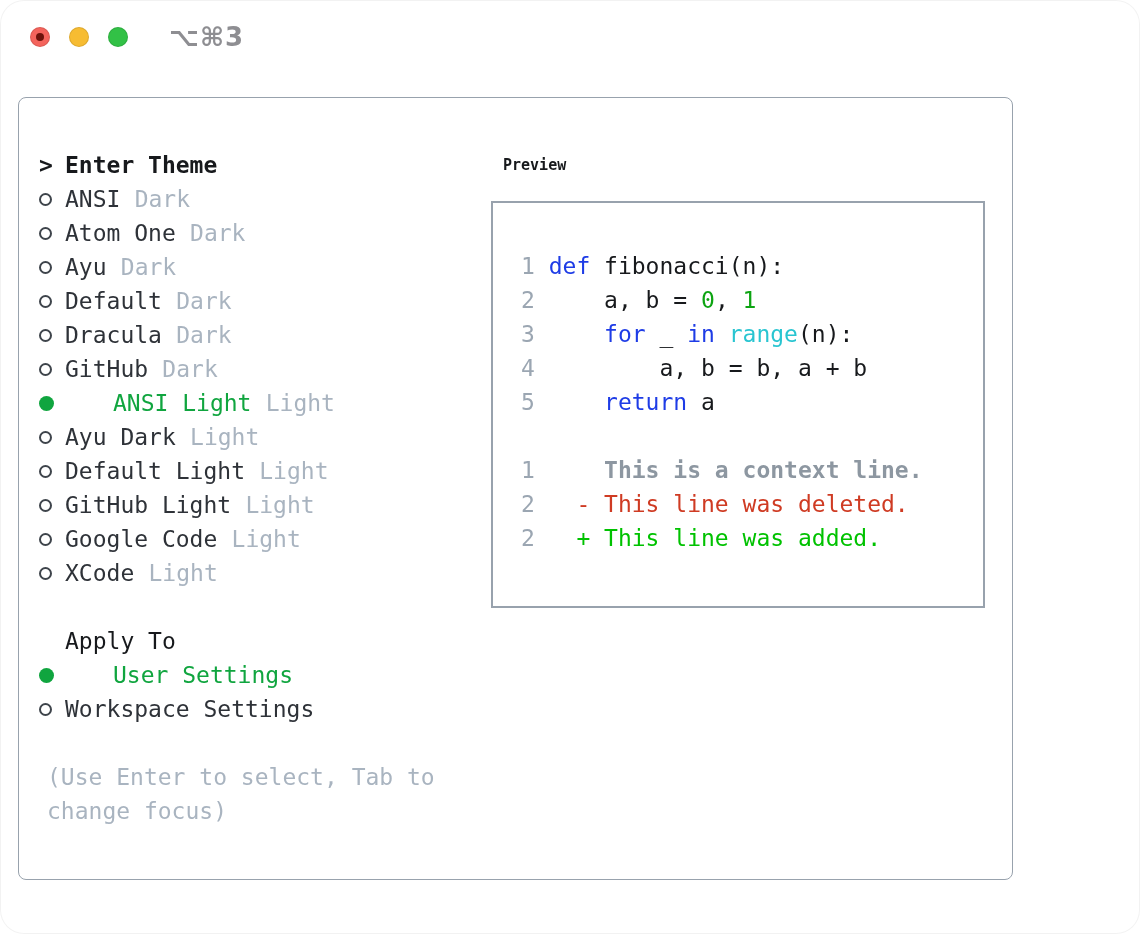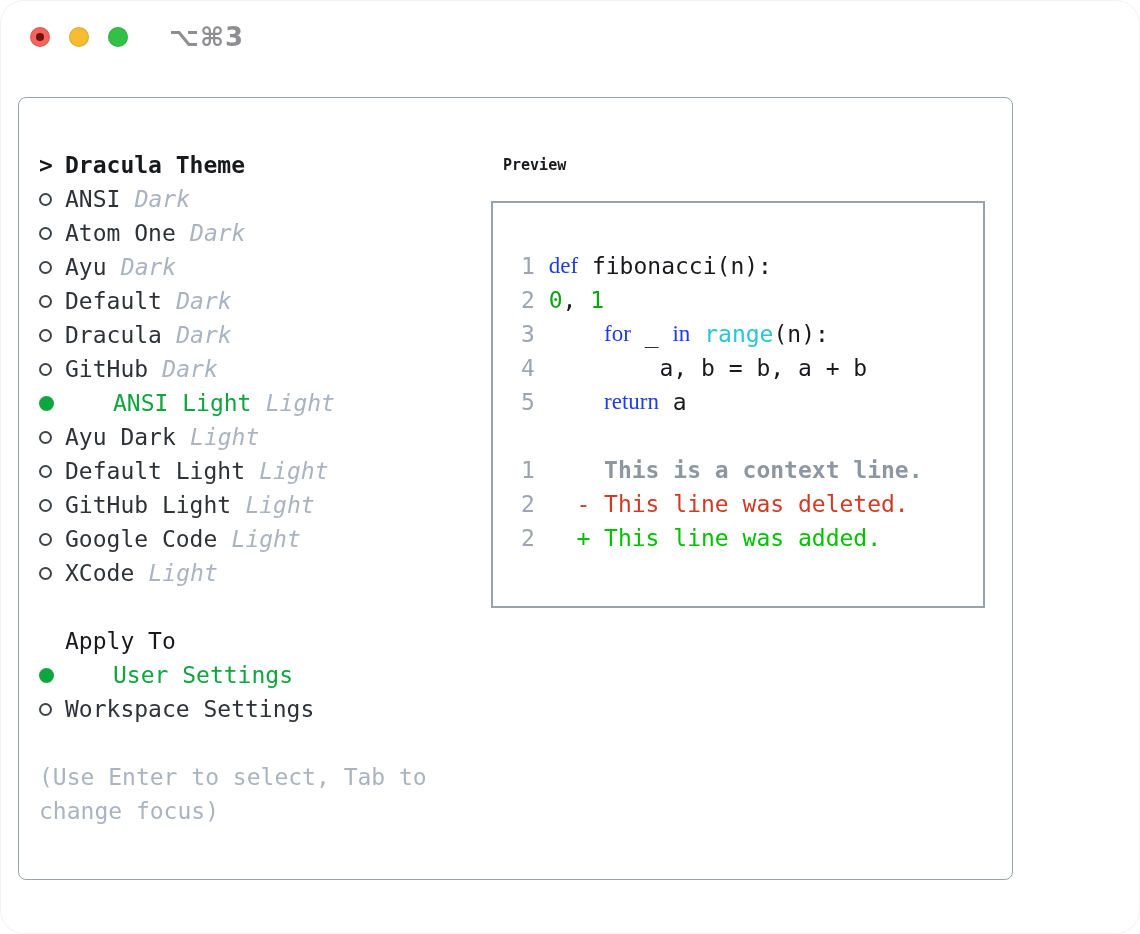--- a/index.html
+++ b/index.html
@@ -33,34 +33,34 @@
 
   .row { display:flex; align-items:center; height:34px; white-space:pre; }
   .marker { width:26px; flex:0 0 26px; display:flex; align-items:center; }
   .chev { font-weight:bold; color:var(--text-primary); }
   .dot { width:13px; height:13px; border-radius:50%; border:2.5px solid #3e444b; }
   .dot.filled { width:15px; height:15px; border:none; background:var(--accent-green); }
   .label { color:var(--item-text); }
   .label.bold { font-weight:bold; color:var(--text-primary); }
   .label.plain-black { color:var(--text-primary);text-align:right; }
   .label.selected { color:var(--accent-green);margin-left:48px; }
-  .tag { color:var(--muted); margin-left:0.62em;font-style:italic; }
+  .tag { color:var(--muted); margin-left:0.62em; }
   .spacer { height:34px; }
   .help { color:var(--muted); }
-  .help div { height:34px; line-height:34px; white-space:pre; }
+  .help div { height:34px; line-height:34px; white-space:pre;margin-left:8px; }
 
   
   .preview-title { position:absolute; left:484px; top:50px; height:34px; line-height:34px;
                    font-size:15px; }
   .preview-box { position:absolute; left:472px; top:103px; width:494px; height:407px;
                  border:2px solid var(--border); padding:46px 0 0 28px; background:#fff; }
   .pline { display:flex; height:34px; line-height:34px; font-size:23px; white-space:pre; }
   .ln { width:1ch; flex:0 0 auto; text-align:right; margin-right:1ch; color:var(--line-number); }
   .tok-plain   { color:var(--text-primary); }
-  .tok-keyword { color:var(--keyword);font-family:Liberation Serif, serif; }
+  .tok-keyword { color:var(--keyword); }
   .tok-builtin { color:var(--builtin); }
   .tok-number  { color:var(--number-literal); }
   .diff-context { color:var(--diff-context);font-weight:bold; }
   .diff-deleted { color:var(--diff-deleted); }
   .diff-added   { color:var(--diff-added); }
 </style>
 </head>
 <body>
 
 <div class="window">
@@ -70,21 +70,21 @@
     <span class="light yellow"></span>
     <span class="light green"></span>
     <span class="win-title">⌥⌘3</span>
   </div>
 
   <div class="panel">
 
     <div class="left-col">
       <div class="row">
         <span class="marker chev">&gt;</span>
-        <span class="label bold">Dracula Theme</span>
+        <span class="label bold">Enter Theme</span>
       </div>
 
       <div id="theme-list">
           <div class="row"><span class="marker"><span class="dot"></span></span><span class="label">ANSI</span><span class="tag">Dark</span></div>
           <div class="row"><span class="marker"><span class="dot"></span></span><span class="label">Atom One</span><span class="tag">Dark</span></div>
           <div class="row"><span class="marker"><span class="dot"></span></span><span class="label">Ayu</span><span class="tag">Dark</span></div>
           <div class="row"><span class="marker"><span class="dot"></span></span><span class="label">Default</span><span class="tag">Dark</span></div>
           <div class="row"><span class="marker"><span class="dot"></span></span><span class="label">Dracula</span><span class="tag">Dark</span></div>
           <div class="row"><span class="marker"><span class="dot"></span></span><span class="label">GitHub</span><span class="tag">Dark</span></div>
           <div class="row"><span class="marker"><span class="dot filled"></span></span><span class="label selected">ANSI Light</span><span class="tag">Light</span></div>
@@ -115,21 +115,21 @@
       </div>
     </div>
 
     <div class="preview-title">
       <span class="label bold">Preview</span>
     </div>
 
     <div class="preview-box">
       <div id="code-lines">
           <div class="pline"><span class="ln">1</span><span class="tok-keyword">def</span><span class="tok-plain"> fibonacci(n):</span></div>
-          <div class="pline"><span class="ln">2</span><span class="tok-number">0</span><span class="tok-plain">, </span><span class="tok-number">1</span></div>
+          <div class="pline"><span class="ln">2</span><span class="tok-plain">    a, b = </span><span class="tok-number">0</span><span class="tok-plain">, </span><span class="tok-number">1</span></div>
           <div class="pline"><span class="ln">3</span><span class="tok-plain">    </span><span class="tok-keyword">for</span><span class="tok-plain"> _ </span><span class="tok-keyword">in</span><span class="tok-plain"> </span><span class="tok-builtin">range</span><span class="tok-plain">(n):</span></div>
           <div class="pline"><span class="ln">4</span><span class="tok-plain">        a, b = b, a + b</span></div>
           <div class="pline"><span class="ln">5</span><span class="tok-plain">    </span><span class="tok-keyword">return</span><span class="tok-plain"> a</span></div>
         </div>
       <div class="spacer"></div>
       <div id="diff-lines">
           <div class="pline"><span class="ln">1</span><span class="diff-context">    This is a context line.</span></div>
           <div class="pline"><span class="ln">2</span><span class="diff-deleted">  - This line was deleted.</span></div>
           <div class="pline"><span class="ln">2</span><span class="diff-added">  + This line was added.</span></div>
         </div>

